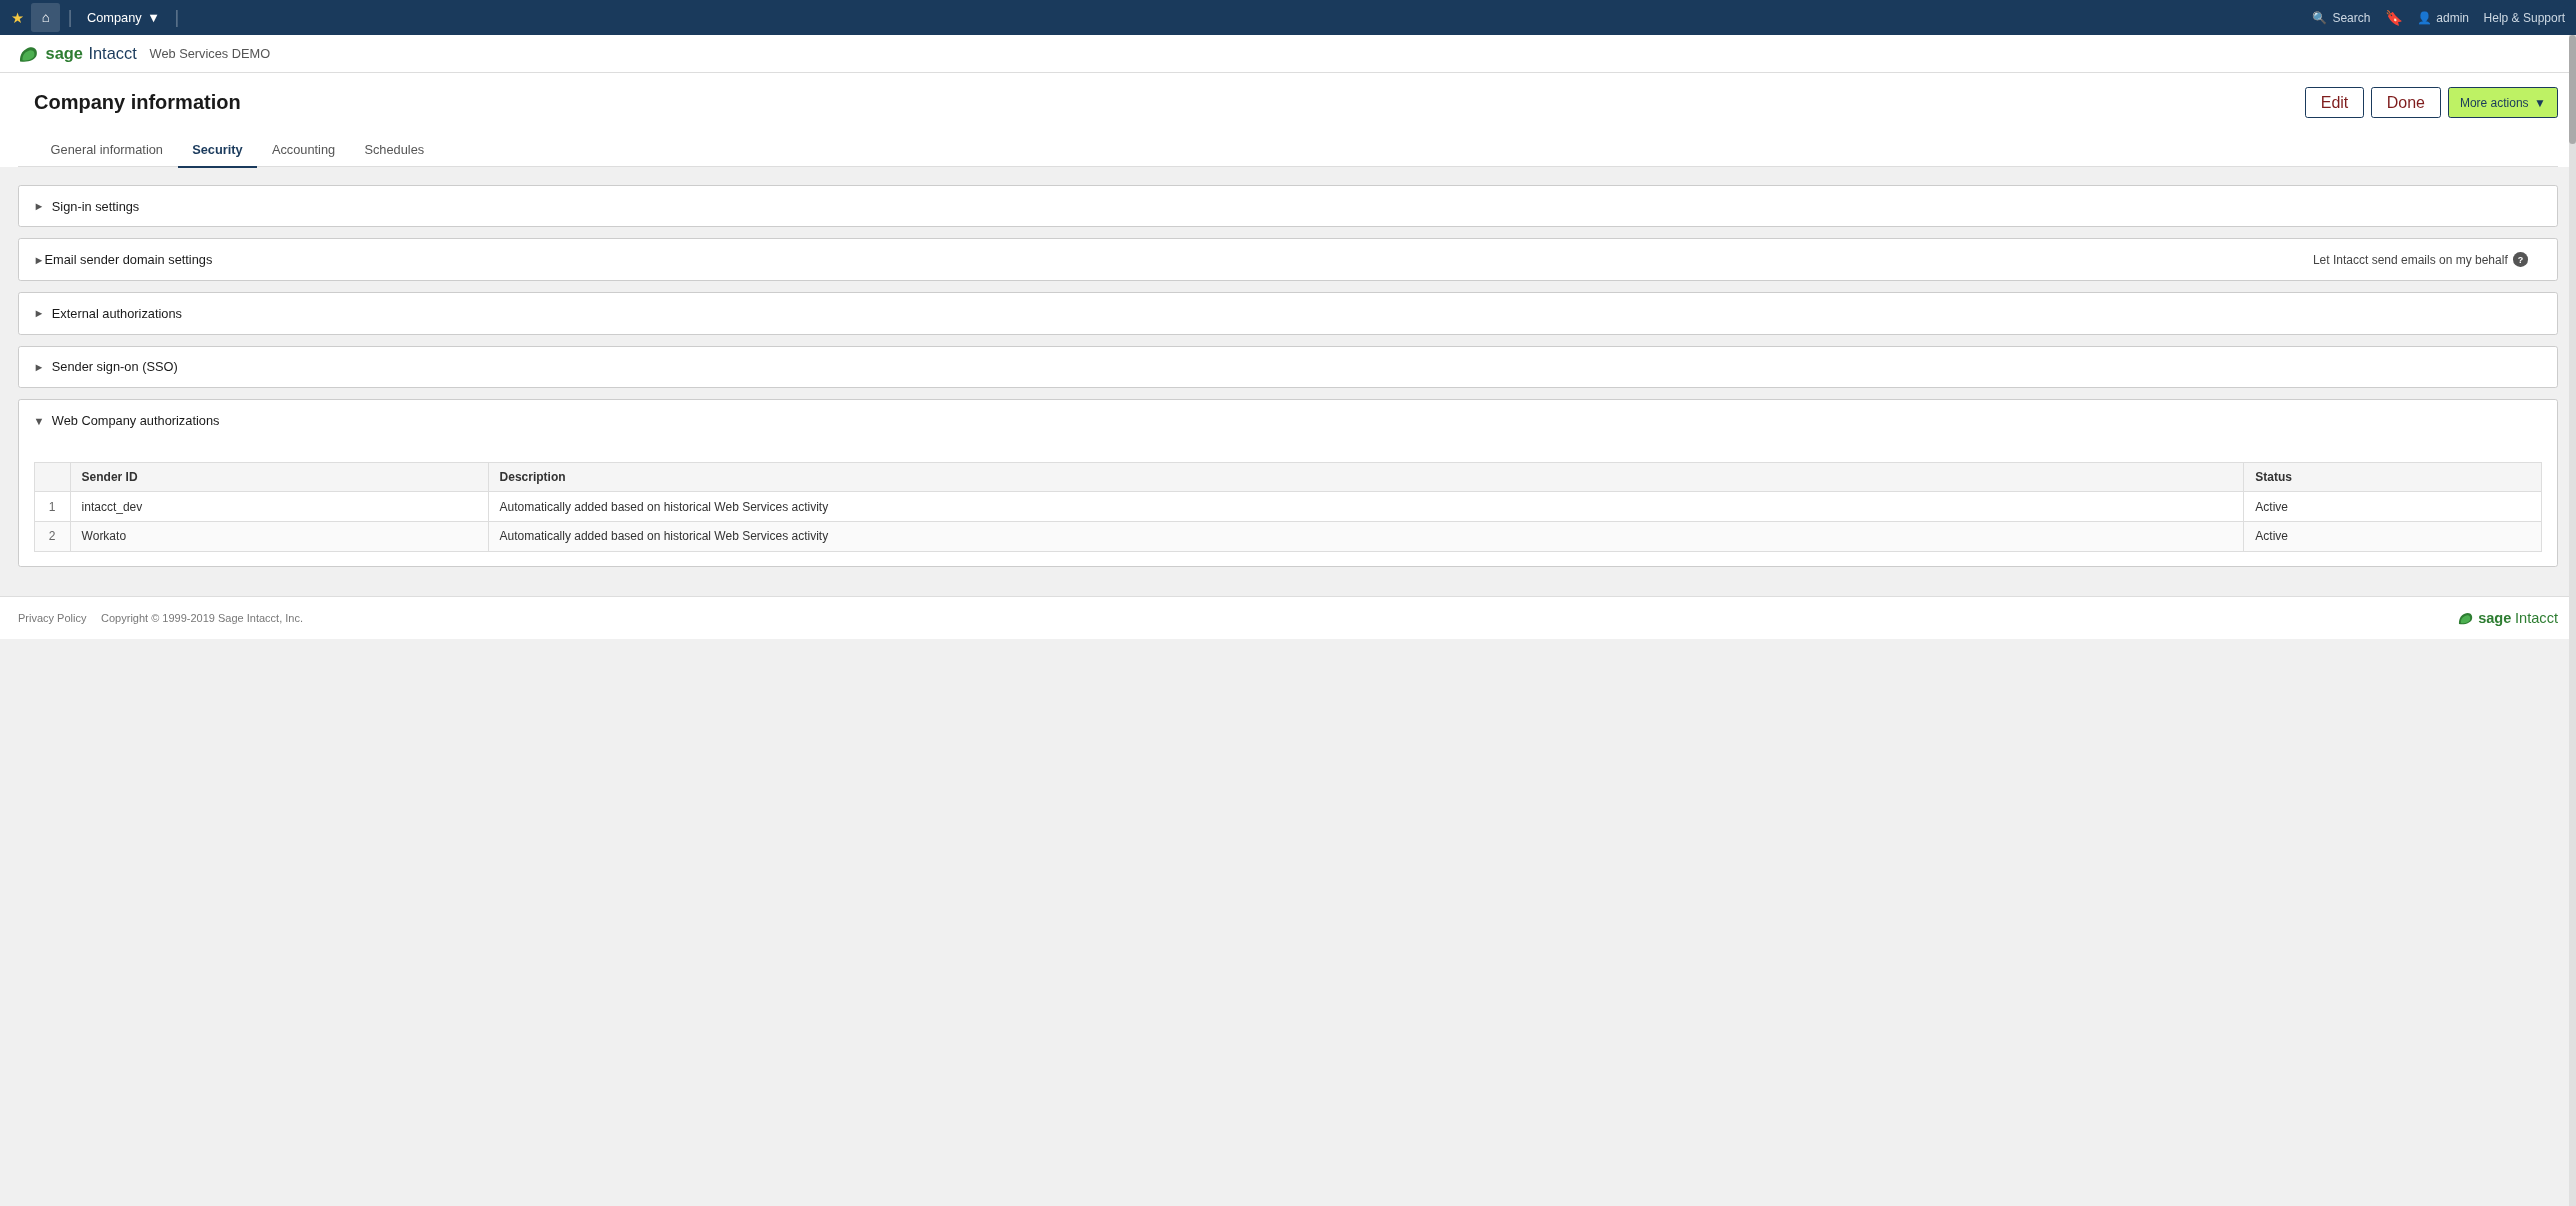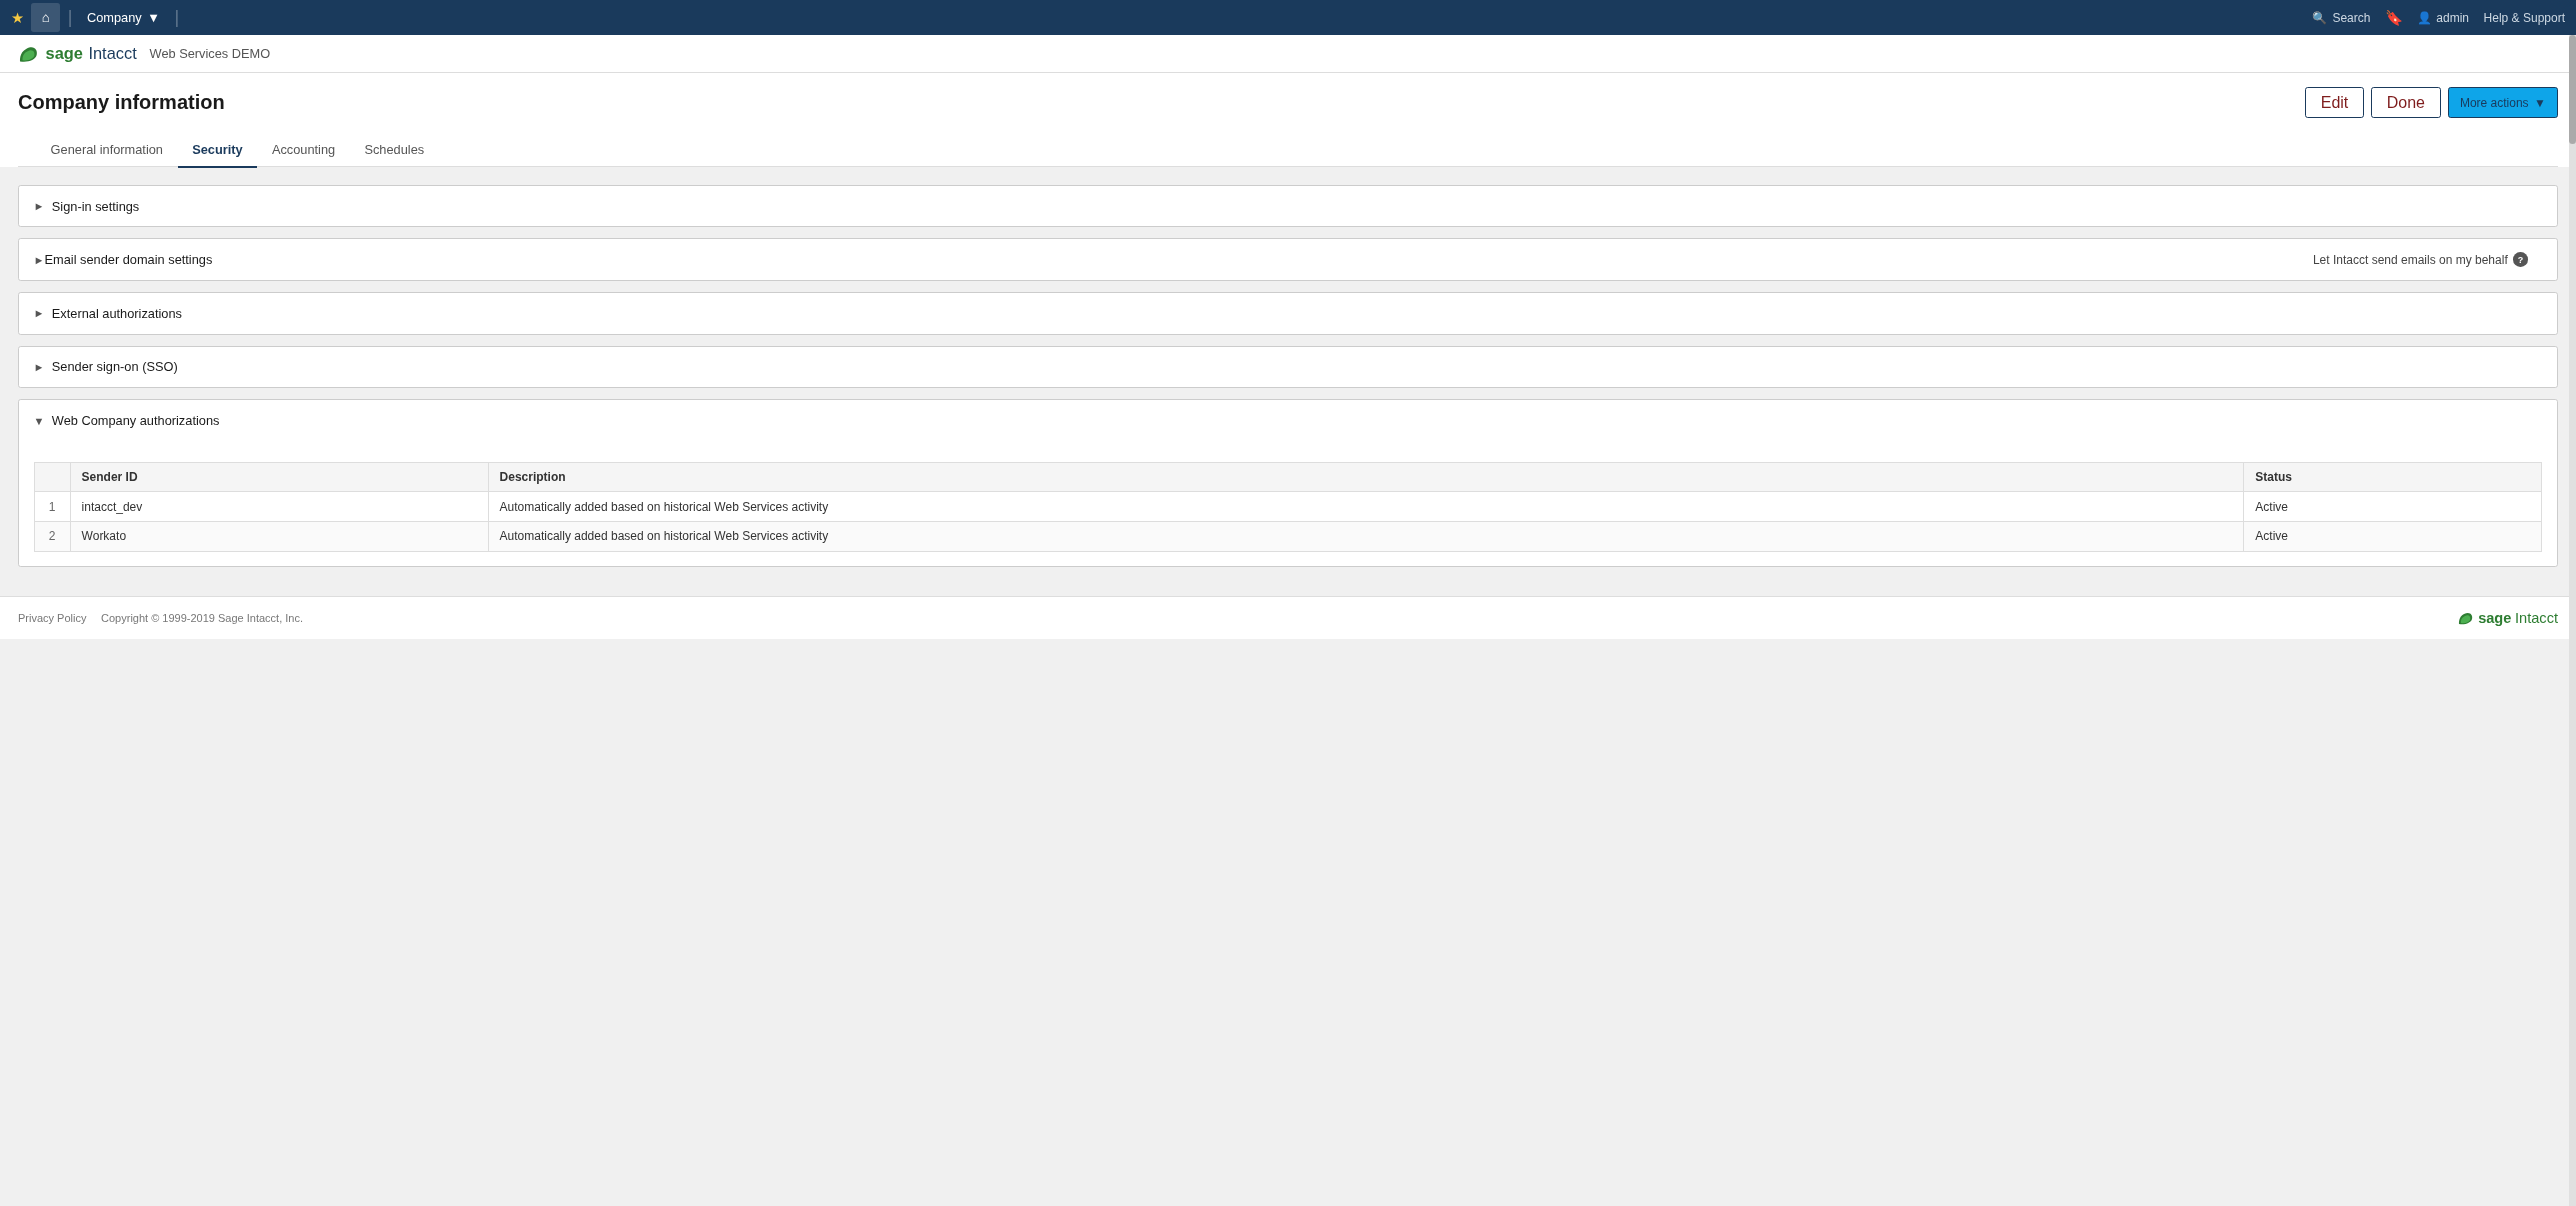--- a/index.html
+++ b/index.html
@@ -66,34 +66,35 @@
     .page-header-row {
       display: flex;
       align-items: center;
       justify-content: space-between;
       margin-bottom: 14.6px;
     }
     .page-title {
       font-size: 20px;
       font-weight: 600;
       color: #1a1a1a;
+      margin-left: 16px;
     }
     .header-actions { display: flex; gap: 7.3px; }
     .btn-outline {
       border: 1.4px solid #1a3a5c;
       background: white;
       color: #7f1d1d;
       padding: 5.5px 14.6px;
       border-radius: 2.7px;
       cursor: pointer;
       font-size: 16px;
     }
     .btn-more-actions {
       border: 1.4px solid #1a3a5c;
-      background: #0ea5e9;
+      background: #bef264;
       color: #1a3a5c;
       padding: 5.5px 11px;
       border-radius: 2.7px;
       cursor: pointer;
       font-size: 12px;
       display: flex; align-items: center; gap: 5.5px;
     }
 
     
     .tabs {

